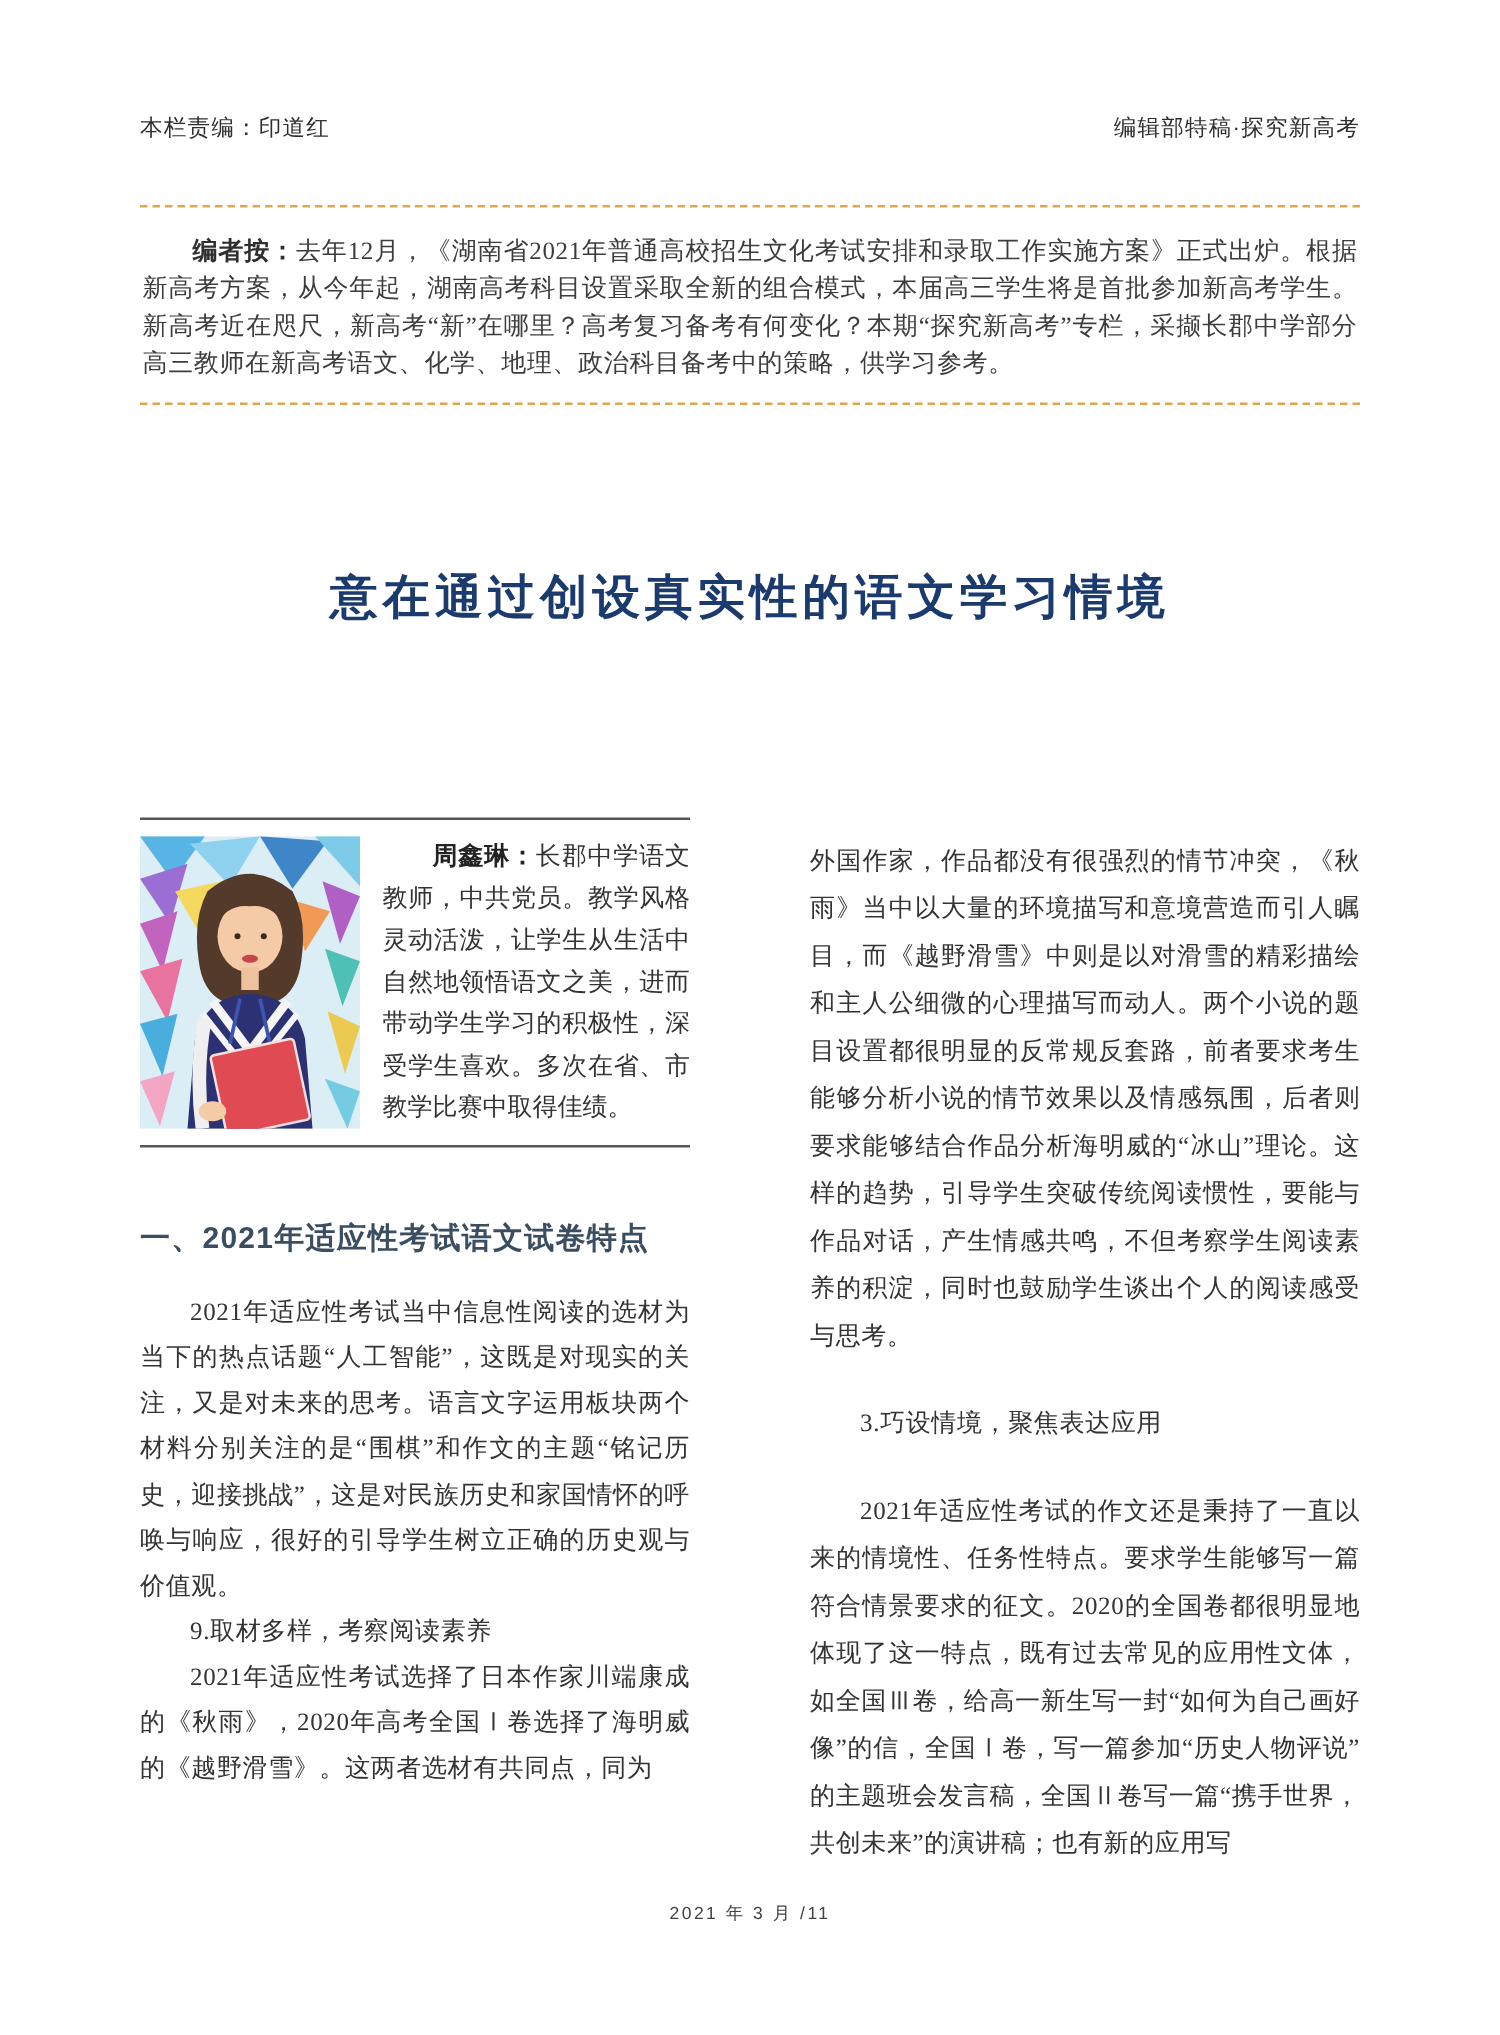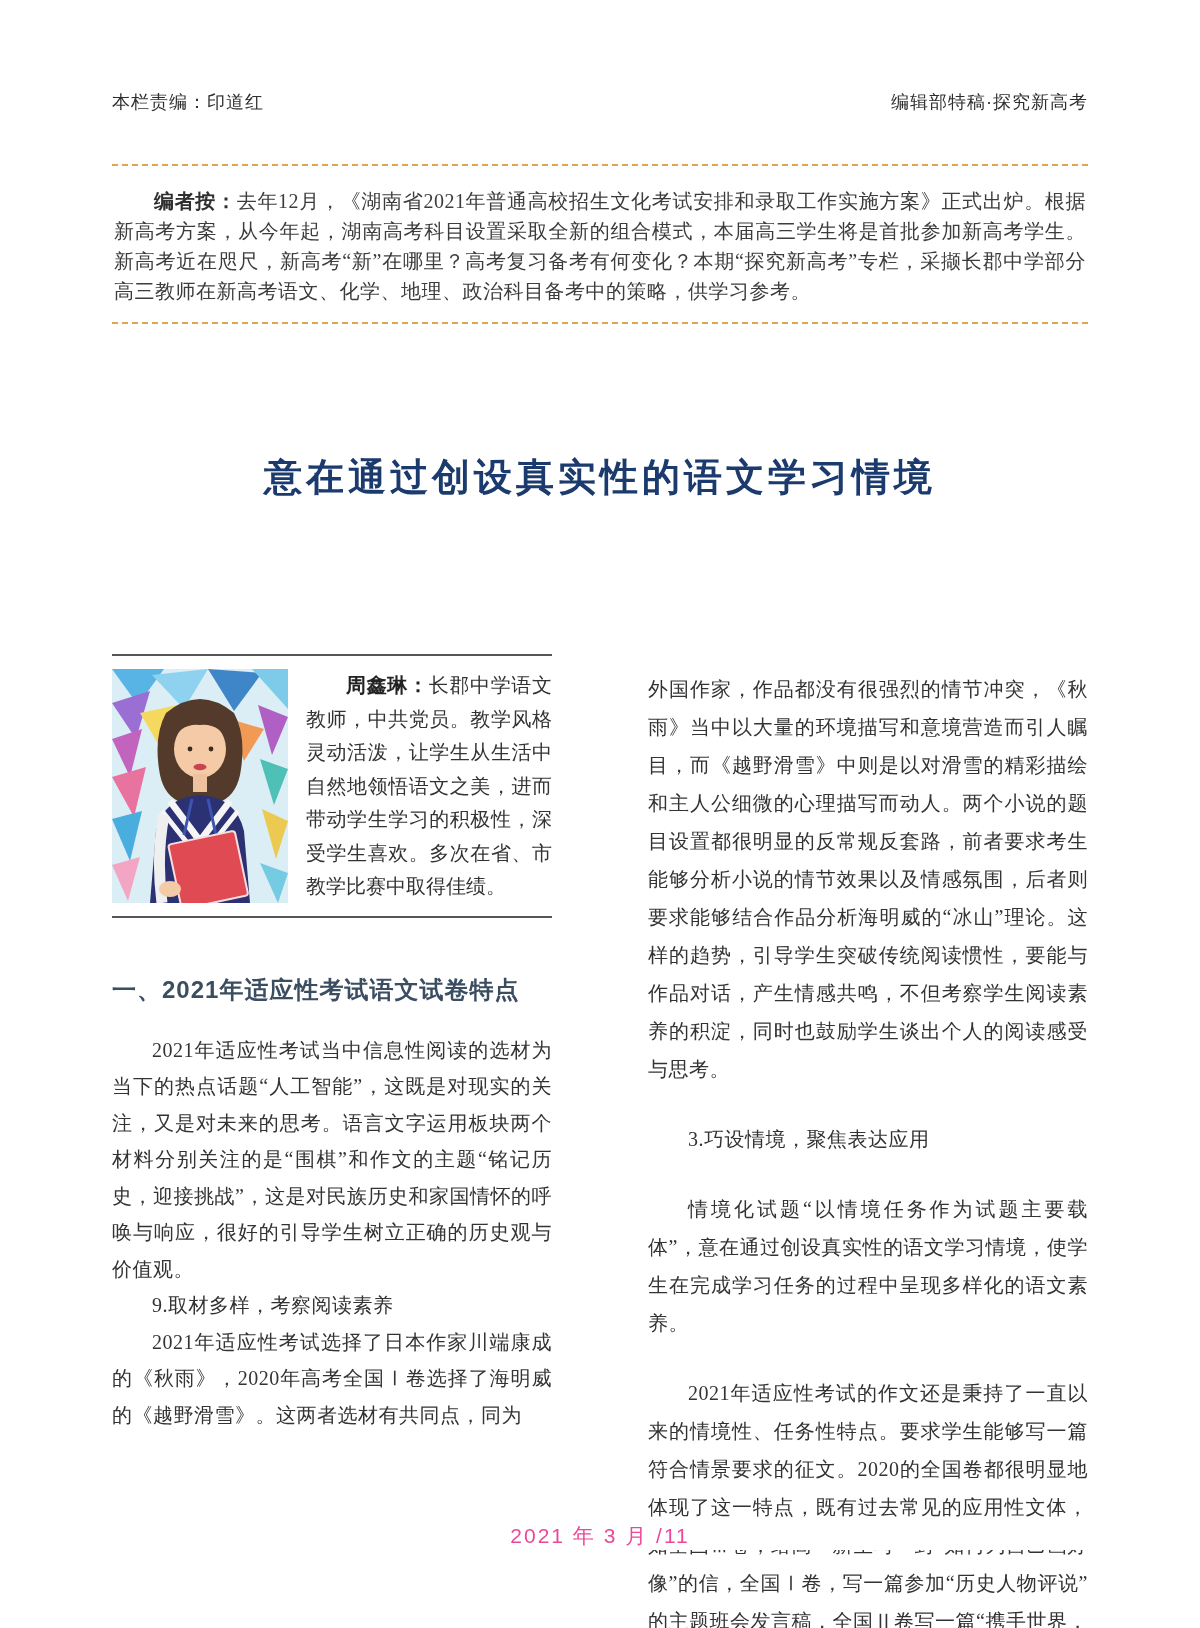--- a/index.html
+++ b/index.html
@@ -66,21 +66,21 @@
   .body-par {
     margin:0; font-size:20px; text-align:justify; text-indent:2em; color:#333;
     letter-spacing:0.5px;
   }
   .col-left .body-par  { line-height:36.5px; }
   .col-right .body-par { line-height:38px;margin-top:32px; }
   .body-par.noindent { text-indent:0; }
   
   .page-footer {
     position:absolute; top:1522px; left:0; width:100%; text-align:center;
-    font-family:"Liberation Sans", sans-serif; font-size:21px; color:#ec4899;
+    font-family:"Liberation Sans", sans-serif; font-size:14px; color:#404040;
     letter-spacing:2px; background:#ffffff;
   }
 </style>
 </head>
 <body>
 
 <div class="page">
 
   <header class="page-header">
     <span>本栏责编：印道红</span>
@@ -140,21 +140,20 @@
       <h2 class="section-heading">一、2021年适应性考试语文试卷特点</h2>
 
       <p class="body-par">2021年适应性考试当中信息性阅读的选材为当下的热点话题“人工智能”，这既是对现实的关注，又是对未来的思考。语言文字运用板块两个材料分别关注的是“围棋”和作文的主题“铭记历史，迎接挑战”，这是对民族历史和家国情怀的呼唤与响应，很好的引导学生树立正确的历史观与价值观。</p>
       <p class="body-par">9.取材多样，考察阅读素养</p>
       <p class="body-par">2021年适应性考试选择了日本作家川端康成的《秋雨》，2020年高考全国Ⅰ卷选择了海明威的《越野滑雪》。这两者选材有共同点，同为</p>
     </div>
 
     <div class="col col-right">
       <p class="body-par noindent">外国作家，作品都没有很强烈的情节冲突，《秋雨》当中以大量的环境描写和意境营造而引人瞩目，而《越野滑雪》中则是以对滑雪的精彩描绘和主人公细微的心理描写而动人。两个小说的题目设置都很明显的反常规反套路，前者要求考生能够分析小说的情节效果以及情感氛围，后者则要求能够结合作品分析海明威的“冰山”理论。这样的趋势，引导学生突破传统阅读惯性，要能与作品对话，产生情感共鸣，不但考察学生阅读素养的积淀，同时也鼓励学生谈出个人的阅读感受与思考。</p>
       <p class="body-par">3.巧设情境，聚焦表达应用</p>
-      <p class="body-par">情境化试题“以情境任务作为试题主要载体”，意在通过创设真实性的语文学习情境，使学生在完成学习任务的过程中呈现多样化的语文素养。</p>
       <p class="body-par">2021年适应性考试的作文还是秉持了一直以来的情境性、任务性特点。要求学生能够写一篇符合情景要求的征文。2020的全国卷都很明显地体现了这一特点，既有过去常见的应用性文体，如全国Ⅲ卷，给高一新生写一封“如何为自己画好像”的信，全国Ⅰ卷，写一篇参加“历史人物评说”的主题班会发言稿，全国Ⅱ卷写一篇“携手世界，共创未来”的演讲稿；也有新的应用写</p>
     </div>
 
   </main>
 
   <footer class="page-footer">
     <span>2021 年 3 月 /11</span>
   </footer>
 
 </div>

